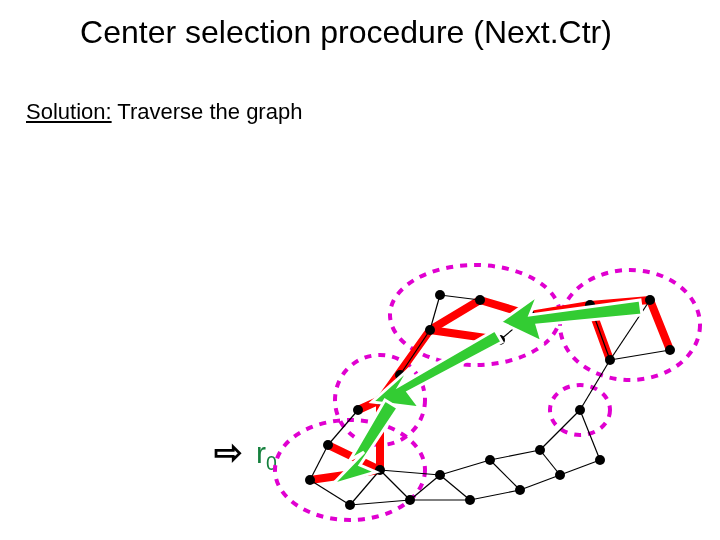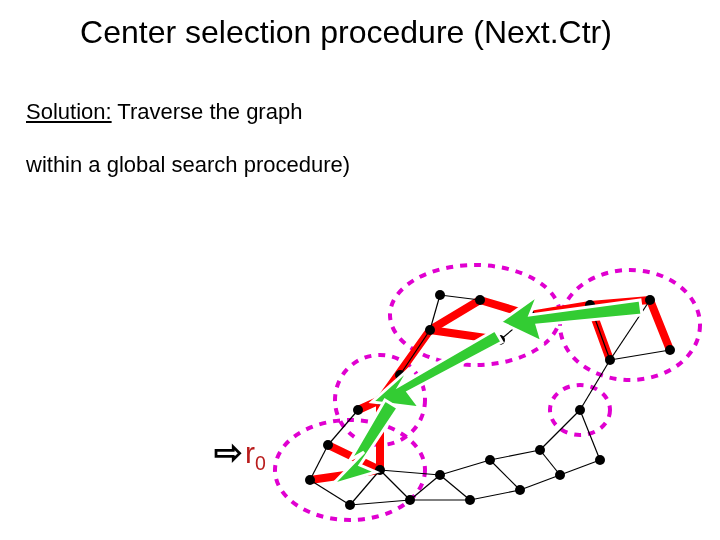--- a/index.html
+++ b/index.html
@@ -26,24 +26,24 @@
     top: 79px;
     left: 26px;
     font-size: 22px;
     color: #000;
     line-height: 1.2;
     margin-top: 20px;
   }
   .body-text .underline { text-decoration: underline; }
   .r0-label {
     position: absolute;
-    left: 245px;
+    left: 256px;
     top: 436px;
     font-size: 30px;
-    color: #b91c1c;
+    color: #15803d;
   }
   .r0-label sub { font-size: 0.65em; vertical-align: sub; }
   .arrow-glyph {
     position: absolute;
     left: 214px;
     top: 432px;
     font-size: 34px;
     color: #000;
     font-weight: bold;
   }
@@ -62,21 +62,20 @@
   .arrowPath { fill:#33cc33; stroke:#ffffff; stroke-width:3; }
 </style>
 </head>
 <body>
 
 <div class="title">Center selection procedure (Next.Ctr)</div>
 
 <div class="body-text">
   <span class="underline">Solution:</span><span> Traverse the graph</span><br>
   <br>
-  <span> within a global search procedure)</span>
 </div>
 
 <span class="arrow-glyph">⇨</span>
 <span class="r0-label">
   <span>r</span><sub>0</sub>
 </span>
 
 <svg class="graph" viewBox="0 0 420 260">
 
   <ellipse class="dash" cx="70" cy="210" rx="75" ry="50"></ellipse>

